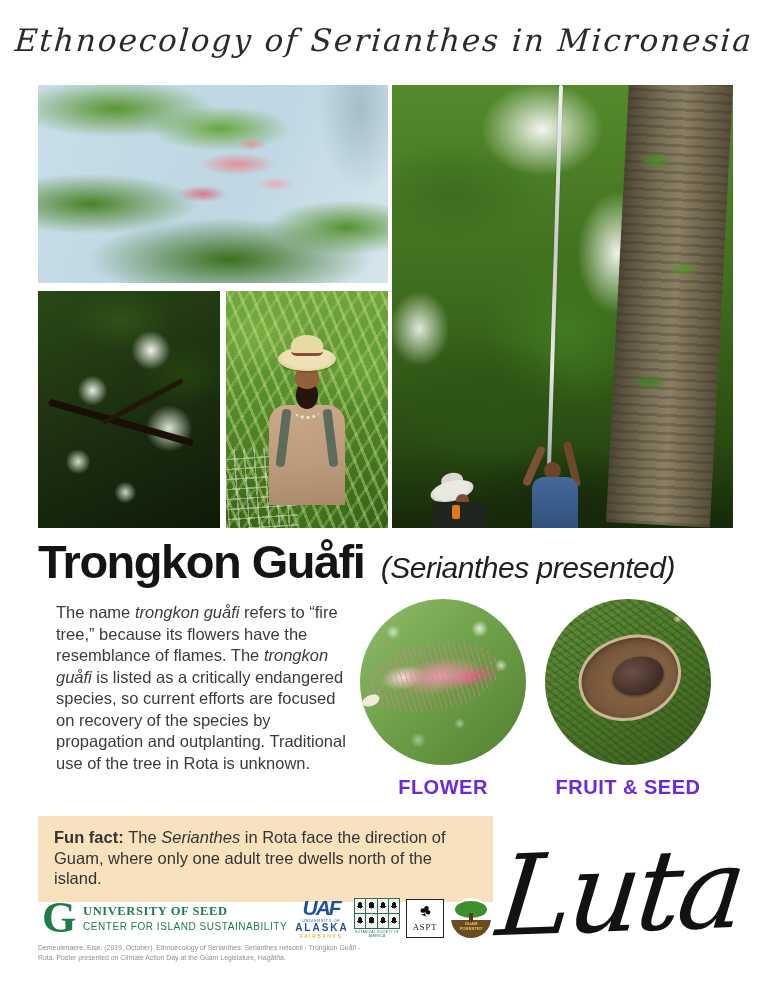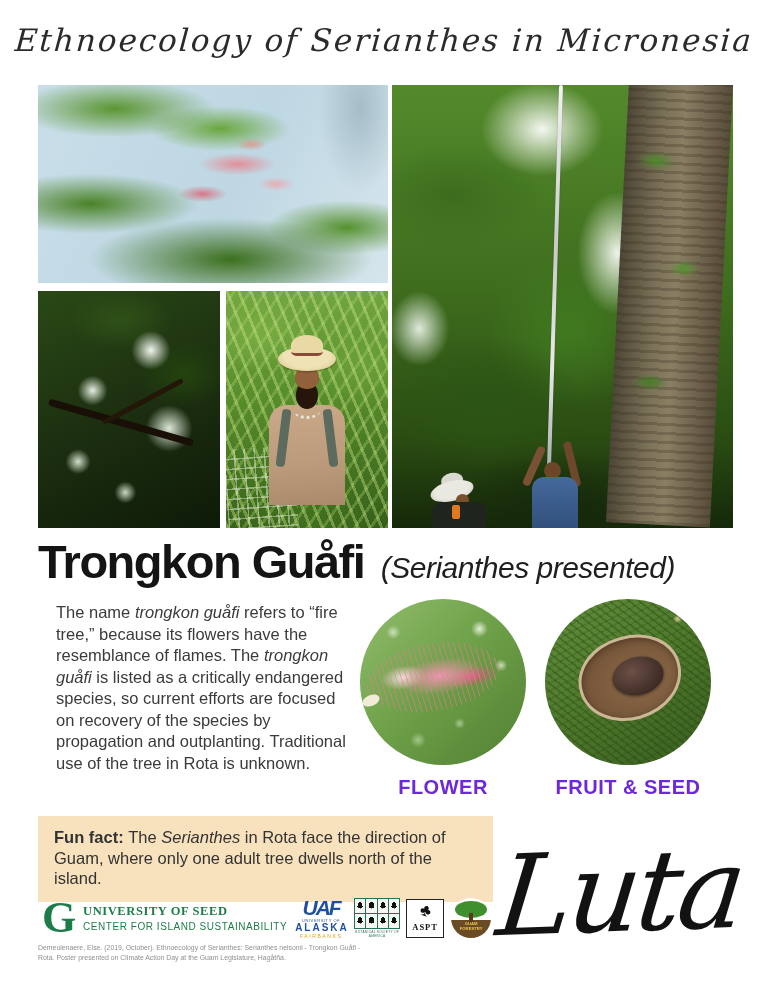--- a/index.html
+++ b/index.html
@@ -169,21 +169,21 @@
   .bsa-cell{background:#f6f6f2;position:relative;}
   .bsa-cell::after{content:"";position:absolute;left:2px;top:2px;right:2px;bottom:2px;
     background:
      radial-gradient(circle 2.5px at 50% 35%, #111 90%, rgba(0,0,0,0)),
      linear-gradient(#111,#111) 50% 60%/1px 45% no-repeat,
      radial-gradient(circle 1.5px at 30% 55%, #111 90%, rgba(0,0,0,0)),
      radial-gradient(circle 1.5px at 70% 55%, #111 90%, rgba(0,0,0,0));}
   .bsa-caption{font-size:3.2px;color:#2a6e5a;text-align:center;letter-spacing:.3px;margin-top:1px;}
   .aspt{margin-left:6px;width:36px;height:37px;border:1.5px solid #222;background:#fff;text-align:center;position:relative;}
   .aspt-plant{font-size:17px;line-height:22px;color:#111;transform:rotate(18deg);display:inline-block;}
-  .aspt-label{font-size:8.5px;font-weight:bold;font-family:"Liberation Serif", serif;color:#111;letter-spacing:1px;}
+  .aspt-label{font-size:8.5px;font-weight:normal;font-family:"Liberation Serif", serif;color:#111;letter-spacing:1px;}
   .forestry{margin-left:7px;width:40px;height:40px;border-radius:50%;position:relative;overflow:hidden;
     background:linear-gradient(#ffffff 0 55%, #6b4a26 55% 100%);}
   .forestry-canopy{position:absolute;left:4px;top:3px;width:32px;height:17px;border-radius:50%;background:#3f8f2f;}
   .forestry-trunk{position:absolute;left:18px;top:15px;width:4px;height:10px;background:#5a3a1a;}
   .forestry-text{position:absolute;left:0;top:24px;width:100%;text-align:center;color:#e8c84a;font-size:4.2px;font-weight:bold;line-height:1.15;}
   
   .citation{position:absolute;left:38px;top:943px;width:336px;font-size:6.9px;line-height:1.5;color:#8f8f8f;}
 </style>
 </head>
 <body>

